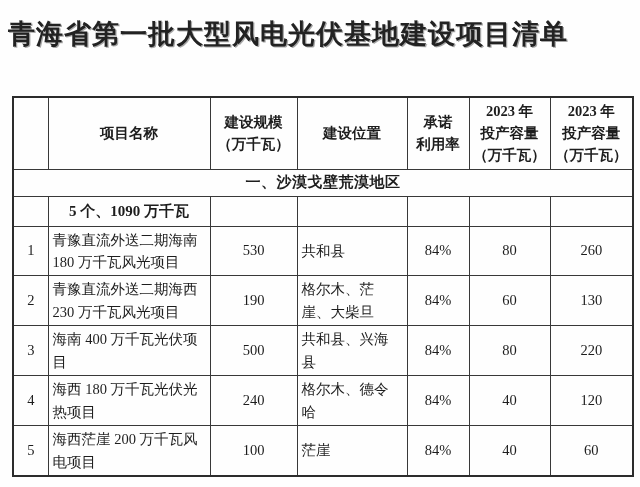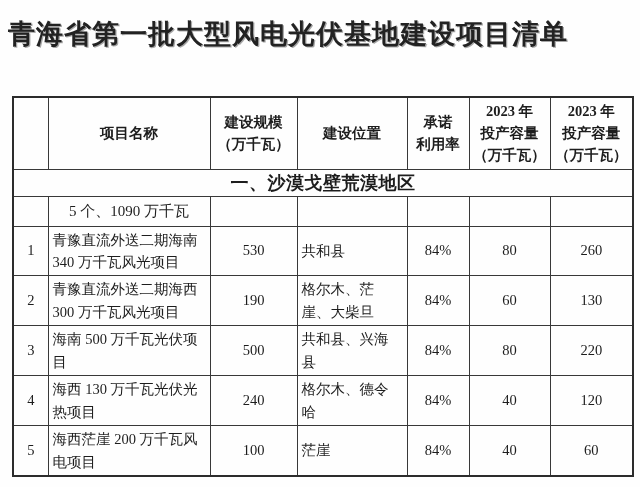--- a/index.html
+++ b/index.html
@@ -48,27 +48,27 @@
   .project-table th {
     font-weight: bold;
     text-align: center;
     white-space: pre-line;
     line-height: 1.55;
   }
   tr.section-row { height: 27px; }
   tr.section-row td {
     text-align: center;
     font-weight: bold;
-    font-size: 18px;
+    font-size: 15px;
     letter-spacing: 0.5px;
   }
   tr.subtotal-row { height: 30px; }
   tr.subtotal-row td.subtotal-summary {
     text-align: center;
-    font-weight: normal;
+    font-weight: bold;
     font-size: 15px;
   }
   tr.data-row { height: 49px; }
   td.cell-center { text-align: center; }
   td.cell-left {
     text-align: left;
     padding: 2px 4px;
     line-height: 1.55;
   }
 </style>
@@ -113,48 +113,48 @@
       <td class="subtotal-summary">5 个、1090 万千瓦</td>
       <td></td>
       <td></td>
       <td></td>
       <td></td>
       <td></td>
     </tr>
 
     <tr class="data-row">
       <td class="cell-center">1</td>
-      <td class="cell-left">青豫直流外送二期海南 340 万千瓦风光项目</td>
+      <td class="cell-left">青豫直流外送二期海南 180 万千瓦风光项目</td>
       <td class="cell-center">530</td>
       <td class="cell-left">共和县</td>
       <td class="cell-center">84%</td>
       <td class="cell-center">80</td>
       <td class="cell-center">260</td>
     </tr>
     <tr class="data-row">
       <td class="cell-center">2</td>
-      <td class="cell-left">青豫直流外送二期海西 300 万千瓦风光项目</td>
+      <td class="cell-left">青豫直流外送二期海西 230 万千瓦风光项目</td>
       <td class="cell-center">190</td>
       <td class="cell-left">格尔木、茫崖、大柴旦</td>
       <td class="cell-center">84%</td>
       <td class="cell-center">60</td>
       <td class="cell-center">130</td>
     </tr>
     <tr class="data-row">
       <td class="cell-center">3</td>
-      <td class="cell-left">海南 500 万千瓦光伏项目</td>
+      <td class="cell-left">海南 400 万千瓦光伏项目</td>
       <td class="cell-center">500</td>
       <td class="cell-left">共和县、兴海县</td>
       <td class="cell-center">84%</td>
       <td class="cell-center">80</td>
       <td class="cell-center">220</td>
     </tr>
     <tr class="data-row">
       <td class="cell-center">4</td>
-      <td class="cell-left">海西 130 万千瓦光伏光热项目</td>
+      <td class="cell-left">海西 180 万千瓦光伏光热项目</td>
       <td class="cell-center">240</td>
       <td class="cell-left">格尔木、德令哈</td>
       <td class="cell-center">84%</td>
       <td class="cell-center">40</td>
       <td class="cell-center">120</td>
     </tr>
     <tr class="data-row">
       <td class="cell-center">5</td>
       <td class="cell-left">海西茫崖 200 万千瓦风电项目</td>
       <td class="cell-center">100</td>

